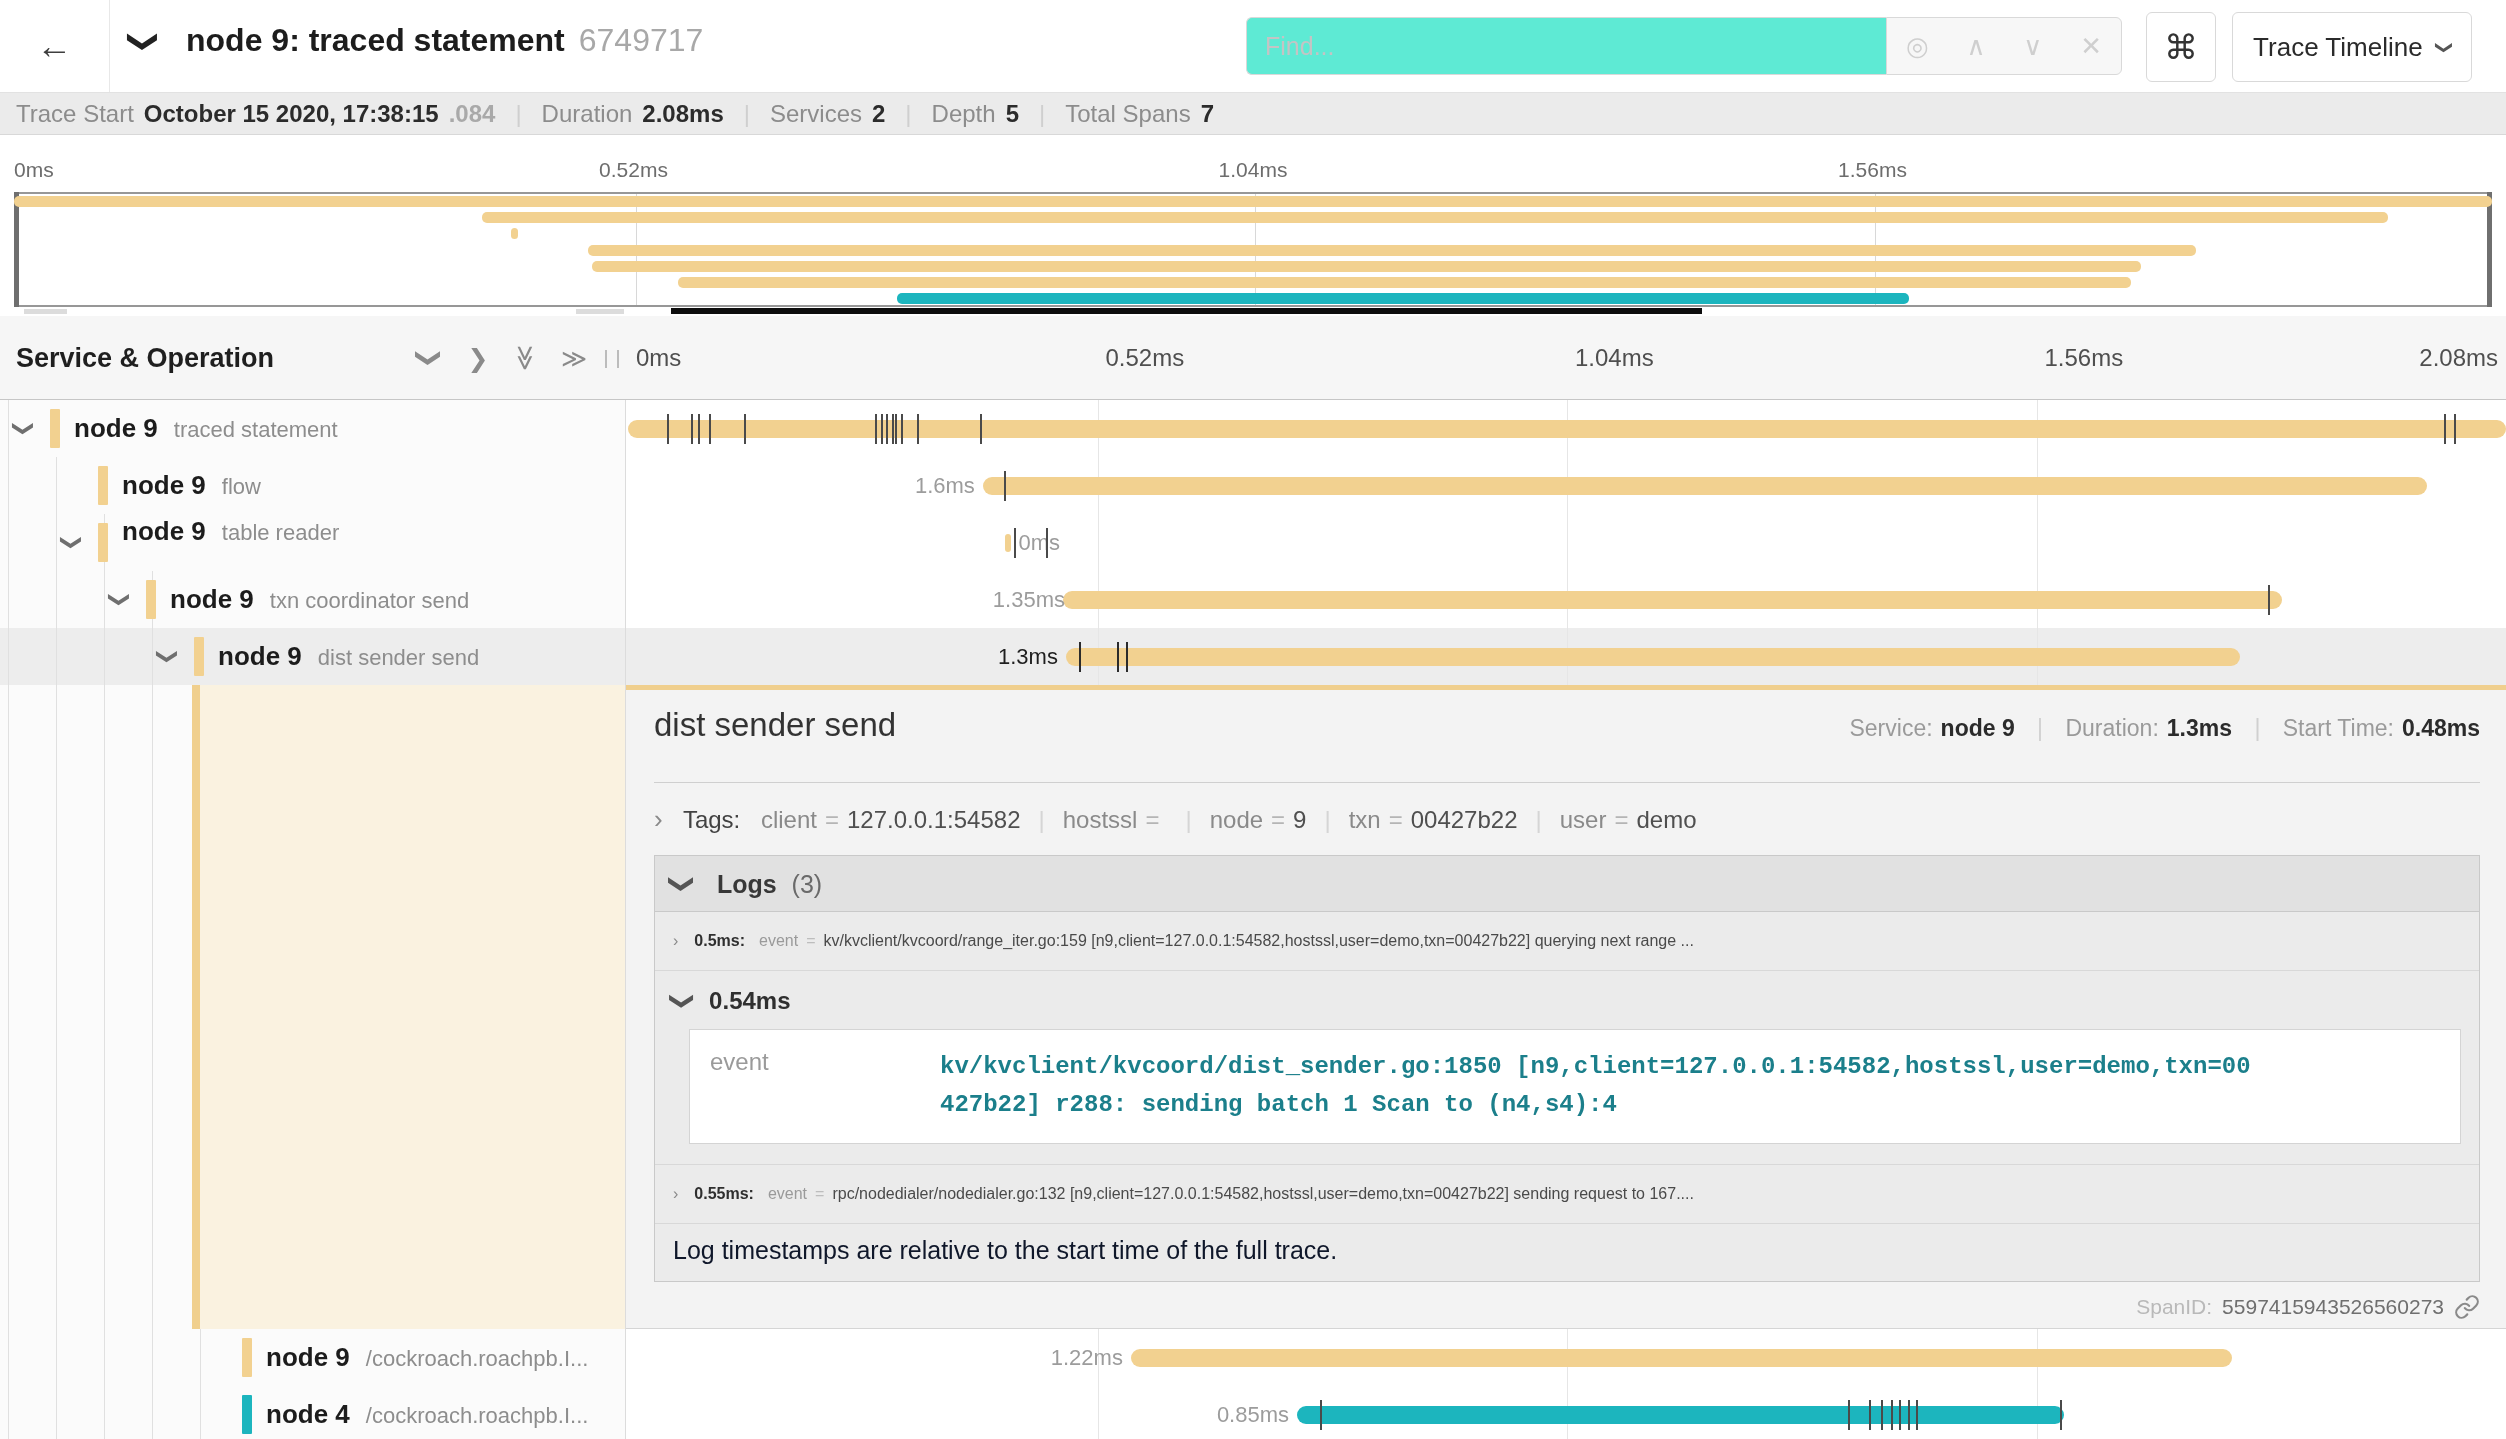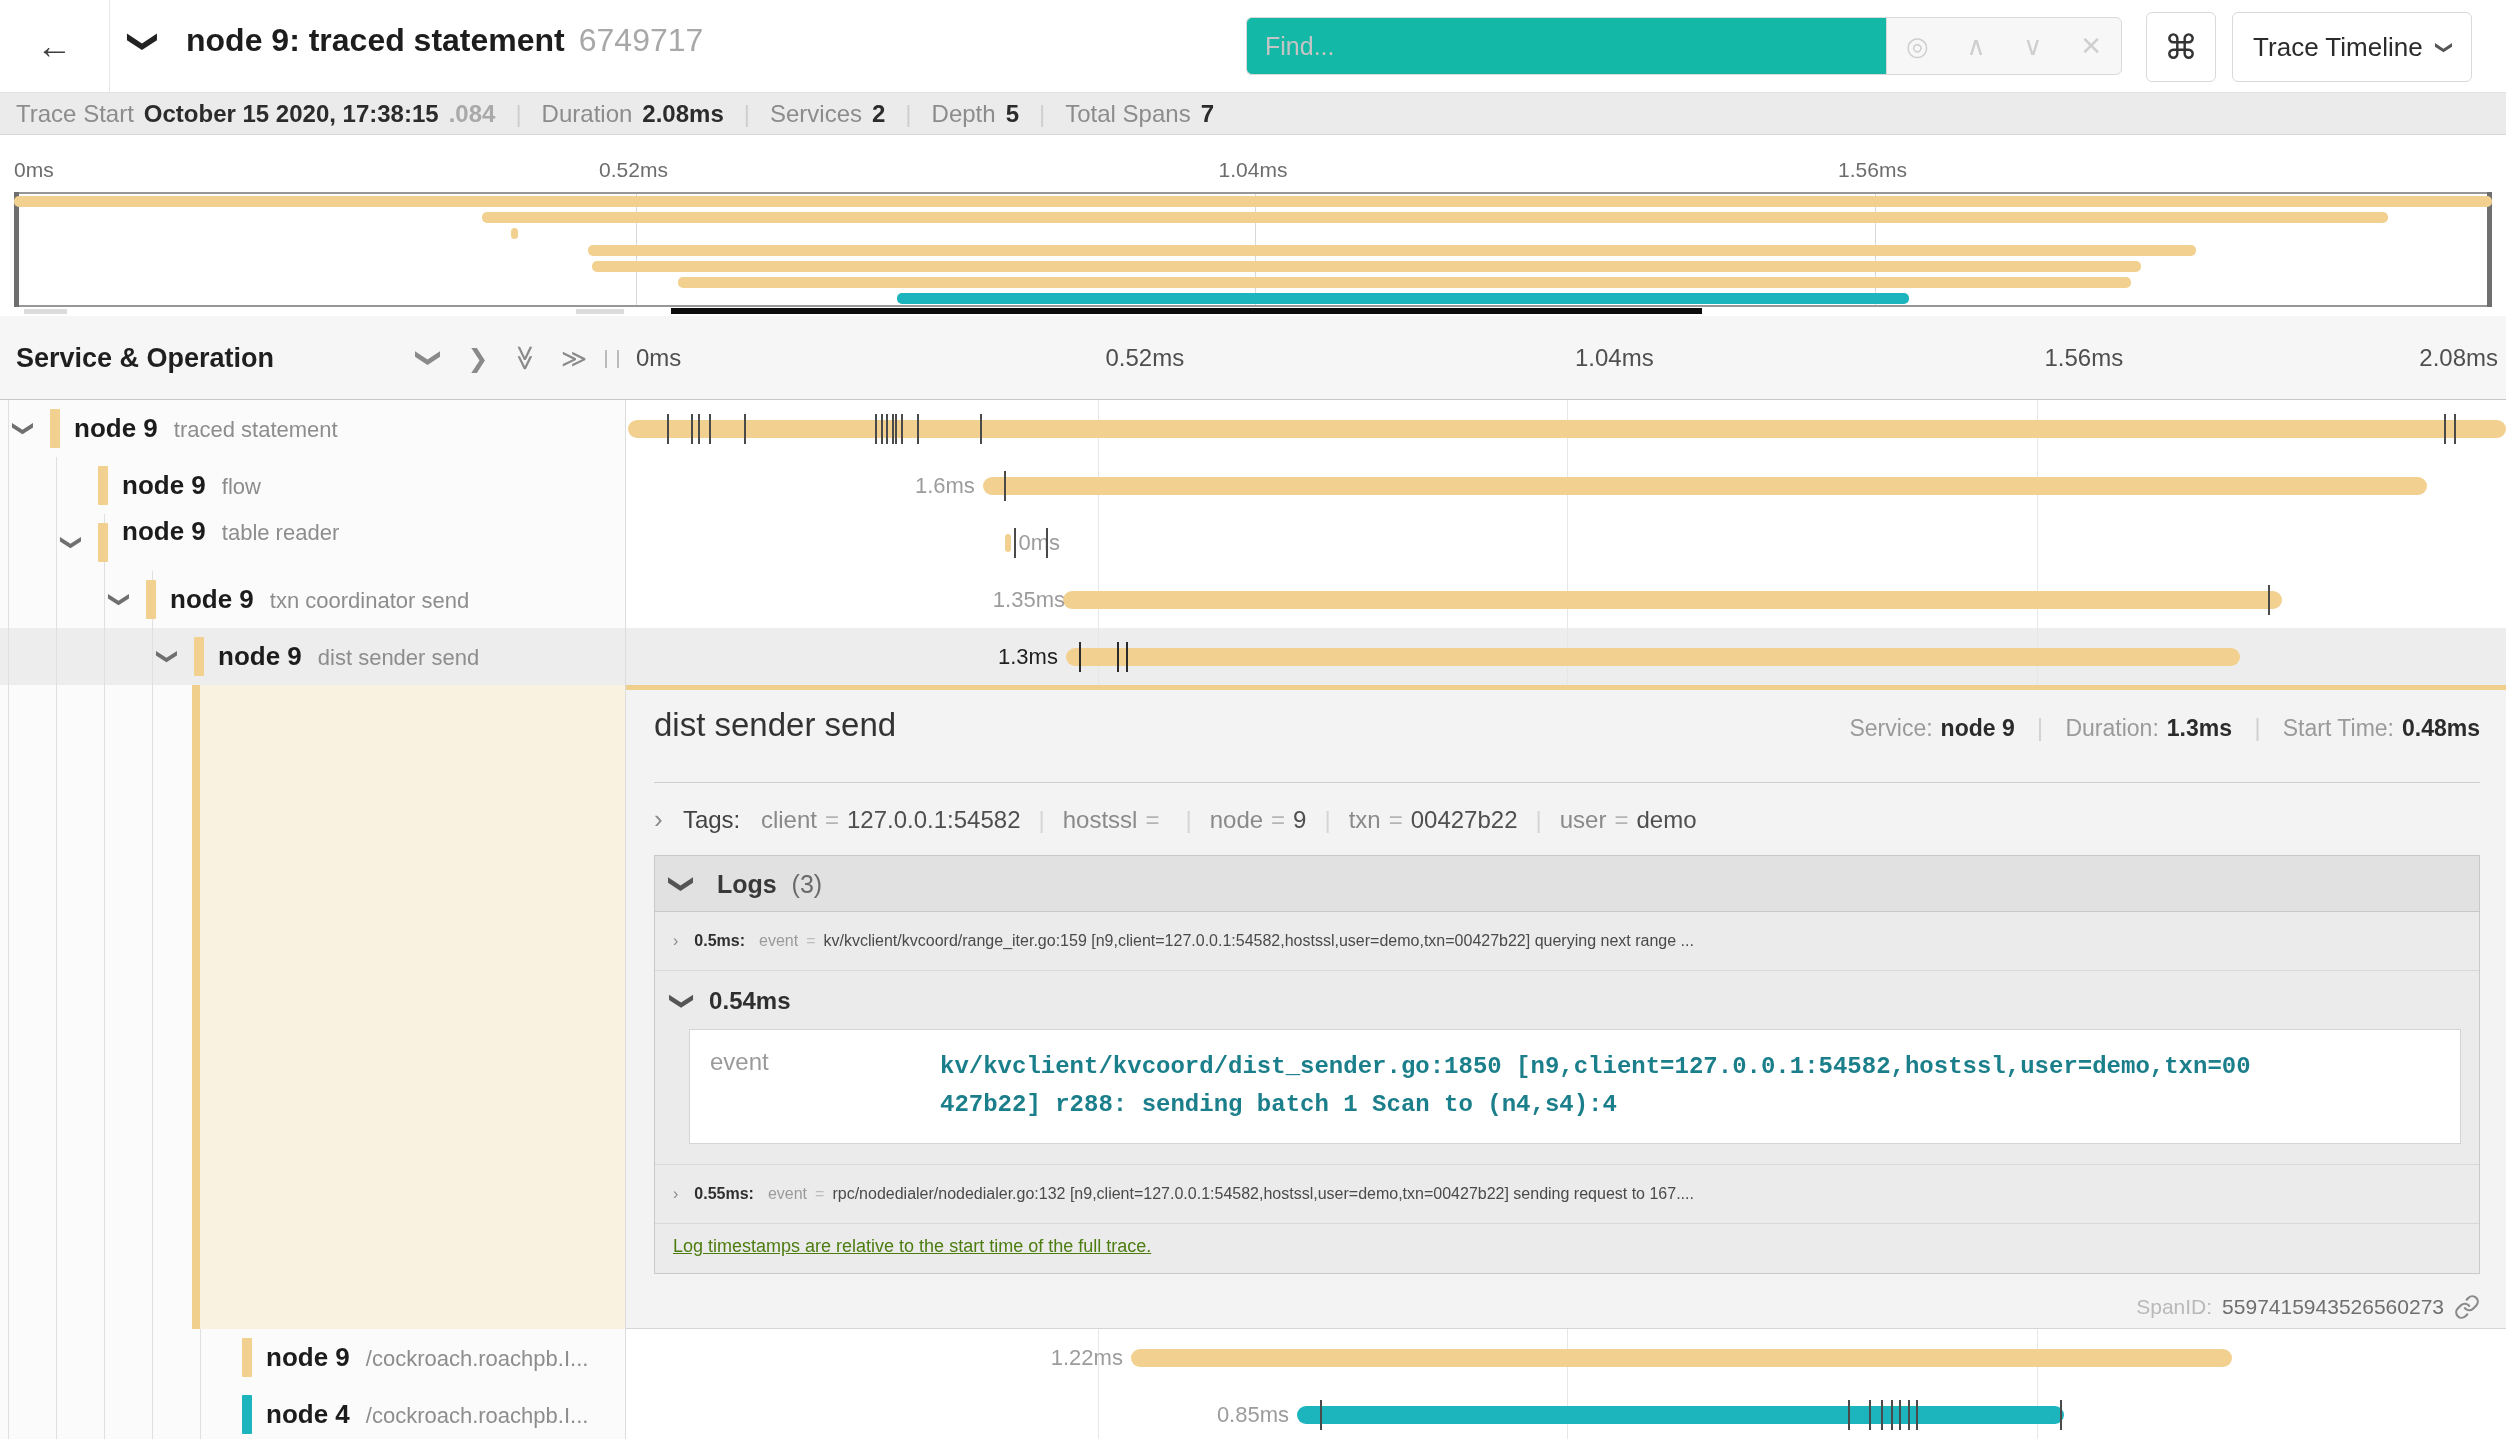--- a/index.html
+++ b/index.html
@@ -10,21 +10,21 @@
   .rot90 { display:inline-block; transform:rotate(90deg); }
 
   
   .hdr { position:absolute; top:0; left:0; width:2506px; height:93px; background:#fff; border-bottom:1px solid #e2e2e2; }
   .back-btn { position:absolute; left:0; top:0; width:110px; height:92px; border-right:1px solid #e8e8e8;
     display:flex; align-items:center; justify-content:center; font-size:36px; color:#3e3e3e; cursor:pointer; }
   .title-caret { position:absolute; left:132px; top:24px; font-size:30px; font-weight:700; color:#222; cursor:pointer; }
   .pg-title { position:absolute; left:186px; top:22px; font-size:32px; font-weight:700; color:#1d1d1d; white-space:nowrap; }
   .trace-id { font-weight:500; color:#a8a8a8; margin-left:14px; }
   .find-input { position:absolute; left:1246px; top:17px; width:640px; height:58px; border:1px solid #d9d9d9;
-    border-right:none; border-radius:6px 0 0 6px; padding:0 18px; font-size:25px; color:#444; background:#14b8a6; outline:none; }
+    border-right:none; border-radius:6px 0 0 6px; padding:0 18px; font-size:25px; color:#444; background:#5eead4; outline:none; }
   .find-input::placeholder { color:#c4c4c4; }
   .find-tools { position:absolute; left:1886px; top:17px; width:236px; height:58px; background:#f7f7f7;
     border:1px solid #d9d9d9; border-radius:0 6px 6px 0; display:flex; align-items:center; justify-content:space-around; }
   .find-tools span { color:#cfcfcf; font-size:26px; cursor:pointer; }
   .kbd-btn { position:absolute; left:2146px; top:12px; width:70px; height:70px; border:1px solid #d9d9d9; border-radius:6px;
     background:#fff; font-size:34px; color:#333; display:flex; align-items:center; justify-content:center; cursor:pointer; }
   .view-btn { position:absolute; left:2232px; top:12px; width:240px; height:70px; border:1px solid #d9d9d9; border-radius:6px;
     background:#fff; font-size:26px; color:#2b2b2b; display:flex; align-items:center; justify-content:center; gap:14px; cursor:pointer; }
   .view-btn .vc { font-size:17px; color:#555; font-weight:700; }
 
@@ -92,21 +92,21 @@
   .log-row .lc { color:#8a8a8a; margin-right:16px; }
   .log-row b { color:#2f2f2f; margin-right:14px; }
   .log-k { color:#9a9a9a; } .log-eq { color:#bdbdbd; margin:0 8px; } .log-v { color:#4a4a4a; }
   .log-exp { padding:16px 18px 20px; border-bottom:1px solid #d8d8d8; }
   .log-exp-head { font-size:24px; cursor:pointer; }
   .log-exp-head .lc { color:#555; margin-right:16px; } .log-exp-head b { color:#2f2f2f; }
   .log-box { margin:14px 0 0 16px; background:#fff; border:1px solid #d4d4d4; padding:18px 20px; display:flex; }
   .log-box-k { flex:0 0 230px; font-size:24px; color:#9a9a9a; }
   .log-box-v { width:1315px; font-family:"Liberation Mono","DejaVu Sans Mono",monospace; font-size:24px;
     font-weight:700; color:#1b7f8b; line-height:1.6; word-break:break-all; }
-  .d-note { padding:12px 18px 16px; font-size:18px; color:#4d7c0f;text-decoration:underline; }
+  .d-note { padding:12px 18px 16px; font-size:25px; color:#0f172a; }
   .d-spanid { position:absolute; right:26px; bottom:8px; font-size:21px; color:#b9b9b9; display:flex; align-items:center; gap:10px; }
   .d-spanid b { color:#6f6f6f; font-weight:500; }
   .d-spanid svg { cursor:pointer; }
 </style>
 </head>
 <body>
 
 <div id="app">
 
   <div id="layer-bg" class="abs">

